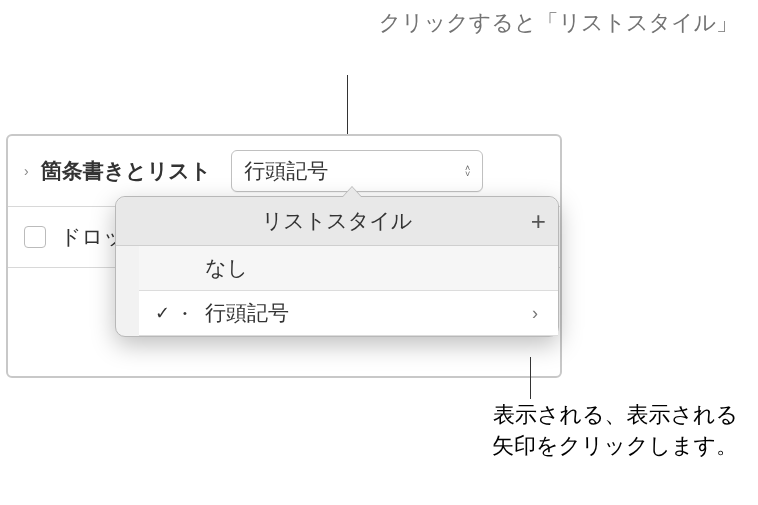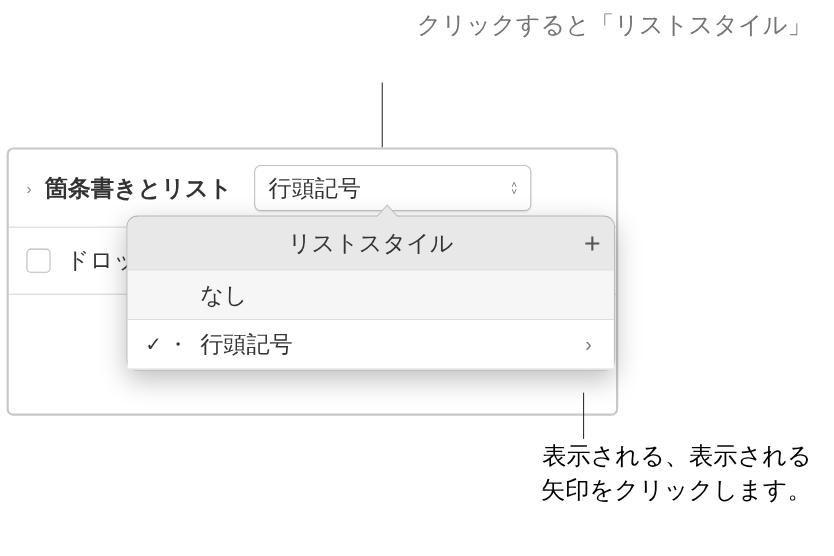--- a/index.html
+++ b/index.html
@@ -176,20 +176,21 @@
     
     .popover-item {
       display: flex;
       align-items: center;
       padding: 8px 16px 8px 16px;
       font-size: 21px;
       color: #333;
       background: #f6f6f6;
       border-bottom: 1px solid #dcdcdc;
       position: relative;
+      margin-left: 23px;
     }
     
     .popover-item.selected {
       background: #fff;
     }
     
     .check-col {
       width: 28px;
       display: flex;
       align-items: center;

